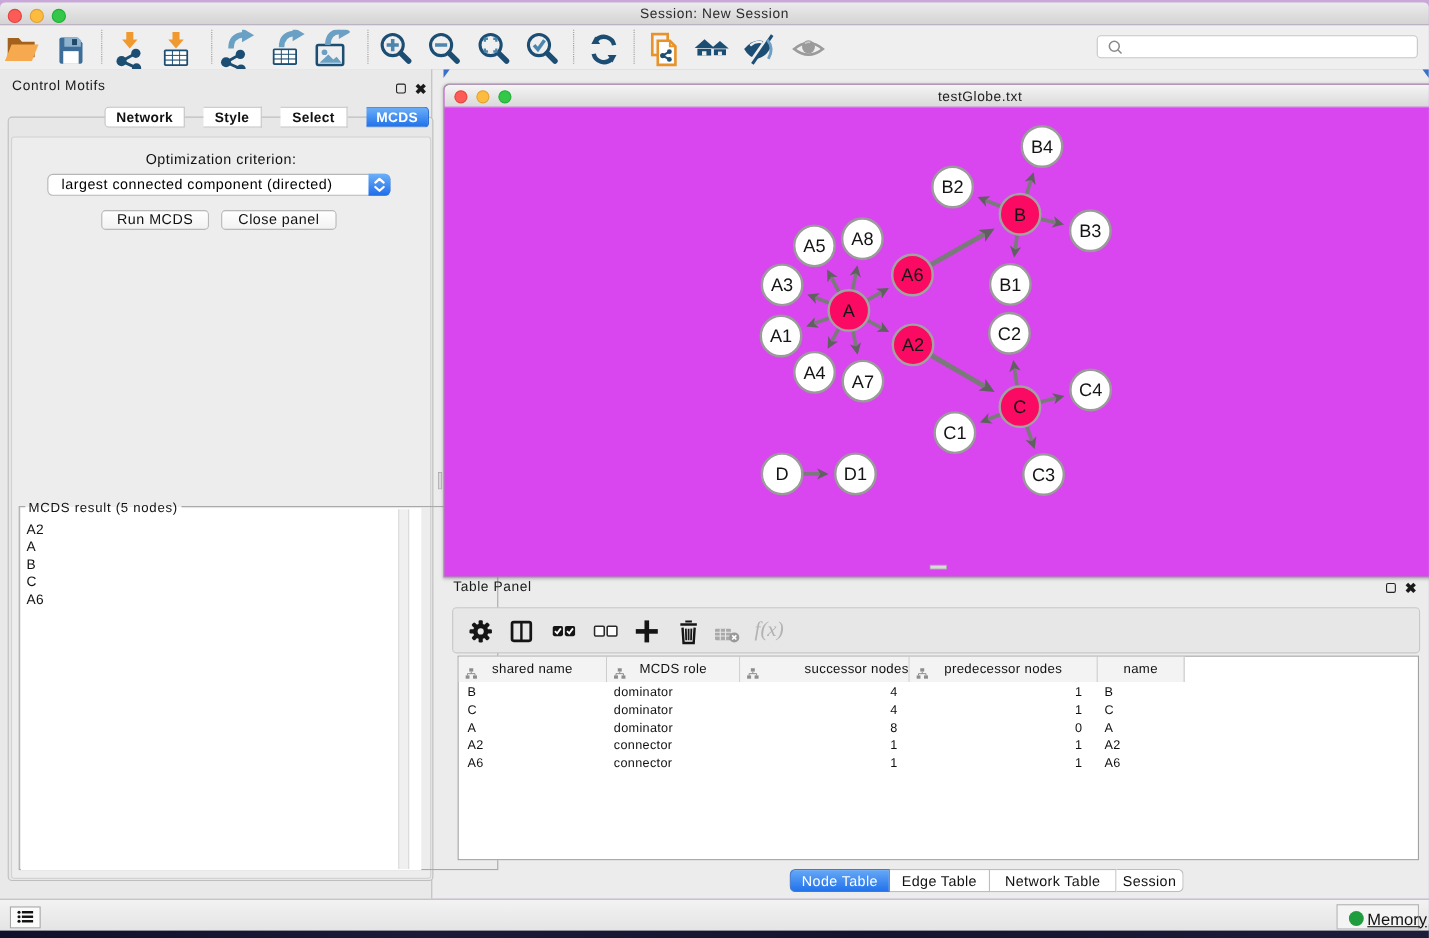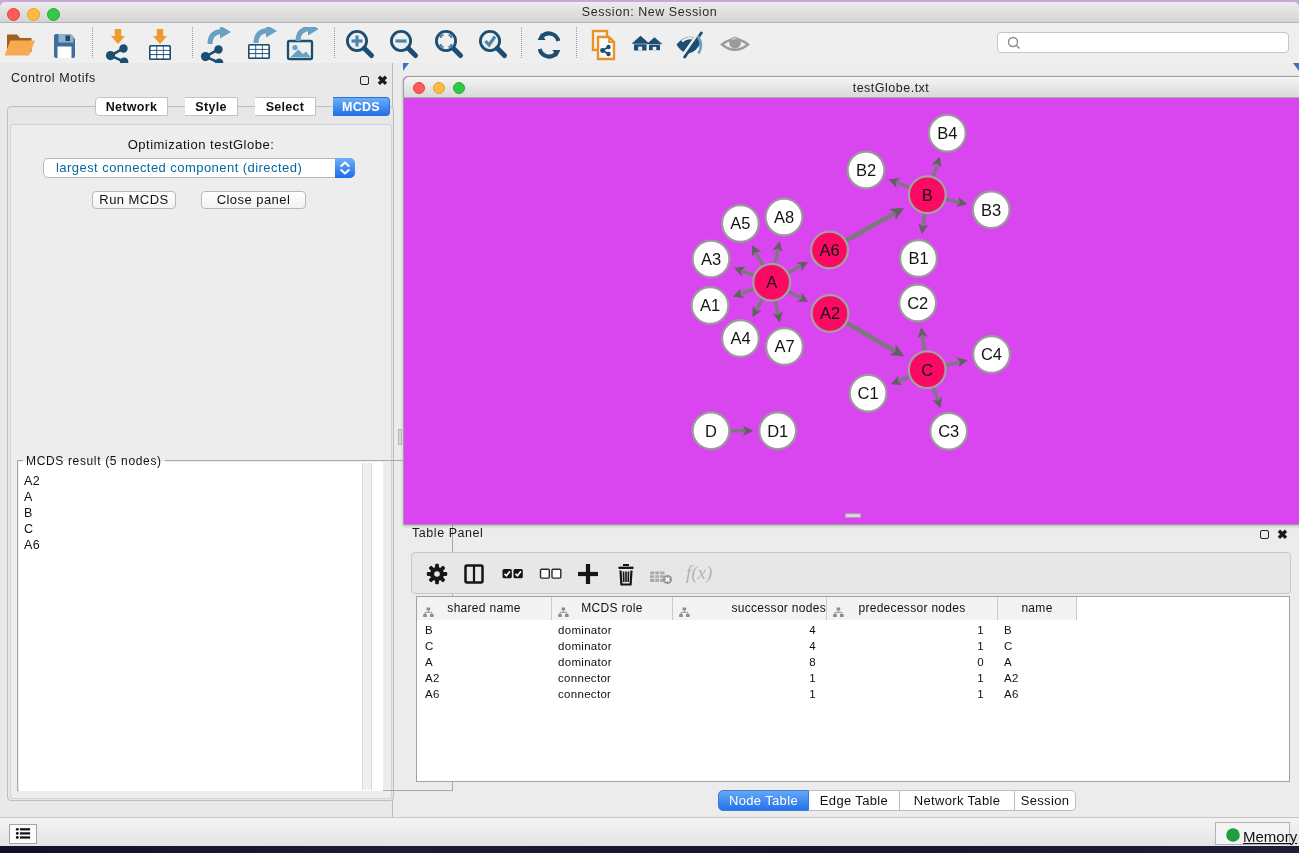--- a/index.html
+++ b/index.html
@@ -21,21 +21,21 @@
 .xbtn { font-weight:bold; font-size:13px; vertical-align:middle; margin-left:8px; }
 
 #cp-title { position:absolute; left:11px; top:71px; font-size:12.5px; letter-spacing:0.55px; color:#1a1a1a; }
 #cp-tabs { position:absolute; left:78px; top:97px; height:19px; display:flex; font-size:12.5px; letter-spacing:0.3px; font-weight:bold; z-index:5; }
 #cp-tabs .tab { height:19px; line-height:18px; text-align:center; background:#fff; border:1px solid #c3c3c3; border-left:none; color:#111;margin-left:17px; }
 #cp-tabs .tab:first-child { border-left:1px solid #c3c3c3; border-radius:4px 0 0 4px; }
 #cp-tabs .tab.sel { background:linear-gradient(#6aaef8,#2172ec); color:#fff; border-color:#2e6fd0; border-radius:0 4px 4px 0; }
 #cp-outer { position:absolute; left:7px; top:106px; width:387px; height:695px; background:#e7e7e7; border:1px solid #bebebe; border-radius:4px; }
 #cp-inner { position:absolute; left:2px; top:17px; width:382px; height:675px; background:#ededed; border:1px solid #d2d2d2; border-radius:3px; }
 #opt-label { position:absolute; left:0; width:100%; top:12px; text-align:center; font-size:13px; letter-spacing:0.5px; color:#111; }
-#dropdown { position:absolute; left:32px; top:33px; width:312px; height:20px; background:#fff; border:1px solid #b6b6b6; border-radius:5px; font-size:13px; letter-spacing:0.45px; color:#0369a1; line-height:18px; padding-left:12px; }
+#dropdown { position:absolute; left:32px; top:33px; width:312px; height:20px; background:#fff; border:1px solid #b6b6b6; border-radius:5px; font-size:13px; letter-spacing:0.45px; color:#000000; line-height:18px; padding-left:12px; }
 #dd-step { position:absolute; right:-1px; top:-1px; width:20px; height:20px; background:linear-gradient(#6cb0f8,#1f6ceb); border-radius:0 5px 5px 0; }
 .btn { position:absolute; height:18px; background:linear-gradient(#ffffff,#f2f2f2); border:1px solid #b9b9b9; border-radius:4px; font-size:13px; letter-spacing:0.45px; color:#111; text-align:center; line-height:16px; }
 #fieldset { position:absolute; left:6px; top:335px; width:436px; height:331px; border:1px solid #a9a9a9; }
 #fs-legend { position:absolute; left:5px; top:-6px; height:13px; line-height:13px; background:linear-gradient(180deg,#ededed 0,#ededed 46%,#ffffff 46%); padding:0 3px; font-size:12px; letter-spacing:0.65px; color:#111; z-index:3; }
 #listbox { position:absolute; left:1px; top:1px; width:364px; height:329px; background:#fff; font-size:12.5px; letter-spacing:0.3px; padding-top:11px; color:#111; }
 #listbox .li { padding-left:5px; height:16px; line-height:16px; }
 #lb-scroll { position:absolute; right:11px; top:1px; width:10px; height:327px; background:#f0f0f0; border-left:1px solid #dadada; border-right:1px solid #dadada; }
 
 #netwin { left:403px; top:76px; width:976px; height:449px; background:#d946ef; border:1px solid #9e9e9e; border-radius:5px 5px 0 0; box-shadow:0 1px 3px rgba(0,0,0,0.25); }
 #nw-titlebar { position:absolute; left:0; top:0; width:100%; height:21px; background:linear-gradient(#f5f5f5,#d9d9d9); border-bottom:1px solid #acacac; border-radius:5px 5px 0 0; }
@@ -213,28 +213,28 @@
       </svg>
   </div>
 </div>
 <div id="mainarea" class="abs">
   <div id="ctrlpanel" class="abs"></div>
 </div>
 <div id="cp-title" class="abs">Control Motifs</div>
 <div class="winbtns" style="left:360px; top:73px;"><span class="sqbtn"></span><span class="xbtn">✖</span></div>
 <div id="cp-outer">
   <div id="cp-inner">
-    <div id="opt-label">Optimization testGlobe:</div>
+    <div id="opt-label">Optimization criterion:</div>
     <div id="dropdown">largest connected component (directed)
       <div id="dd-step"><svg width="20" height="20" viewBox="0 0 20 20">
             <path d="M6.2 8 L10 4.6 L13.8 8" fill="none" stroke="#fff" stroke-width="2" stroke-linecap="round" stroke-linejoin="round"></path>
             <path d="M6.2 12 L10 15.4 L13.8 12" fill="none" stroke="#fff" stroke-width="2" stroke-linecap="round" stroke-linejoin="round"></path>
           </svg></div>
     </div>
-    <div class="btn" style="left:81px; top:66px; width:84px;">Run MCDS</div>
+    <div class="btn" style="left:81px; top:66px; width:98px;">Run MCDS</div>
     <div class="btn" style="left:190px; top:66px; width:105px;">Close panel</div>
     <div id="fieldset">
       <div id="fs-legend">MCDS result (5 nodes)</div>
       <div id="listbox">
         <div class="li">A2</div>
           <div class="li">A</div>
           <div class="li">B</div>
           <div class="li">C</div>
           <div class="li">A6</div>
         <div id="lb-scroll"></div>

